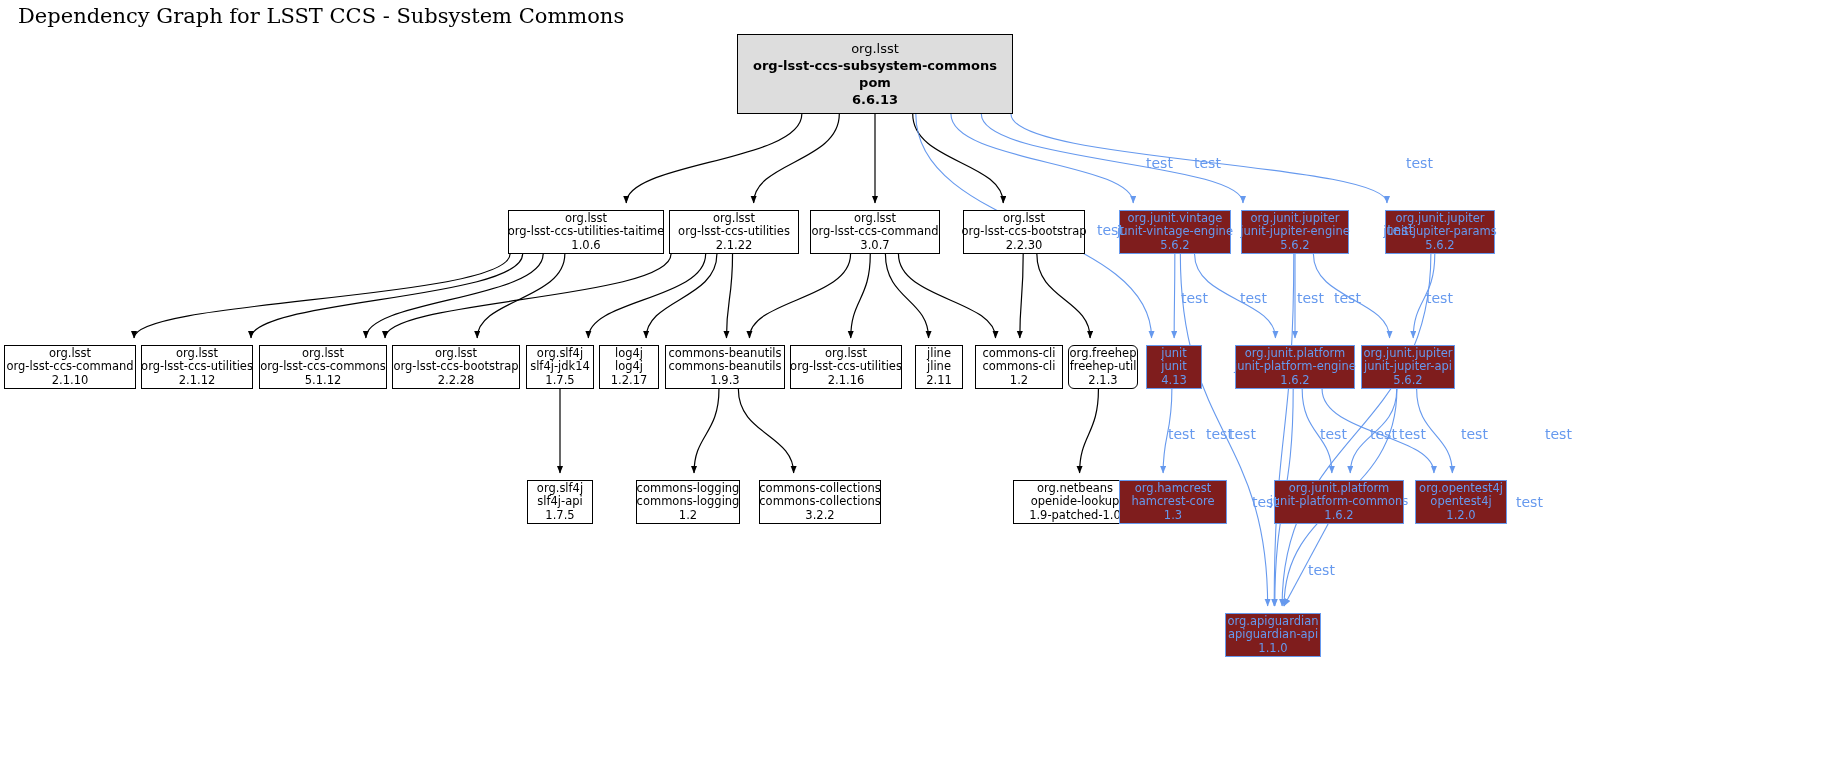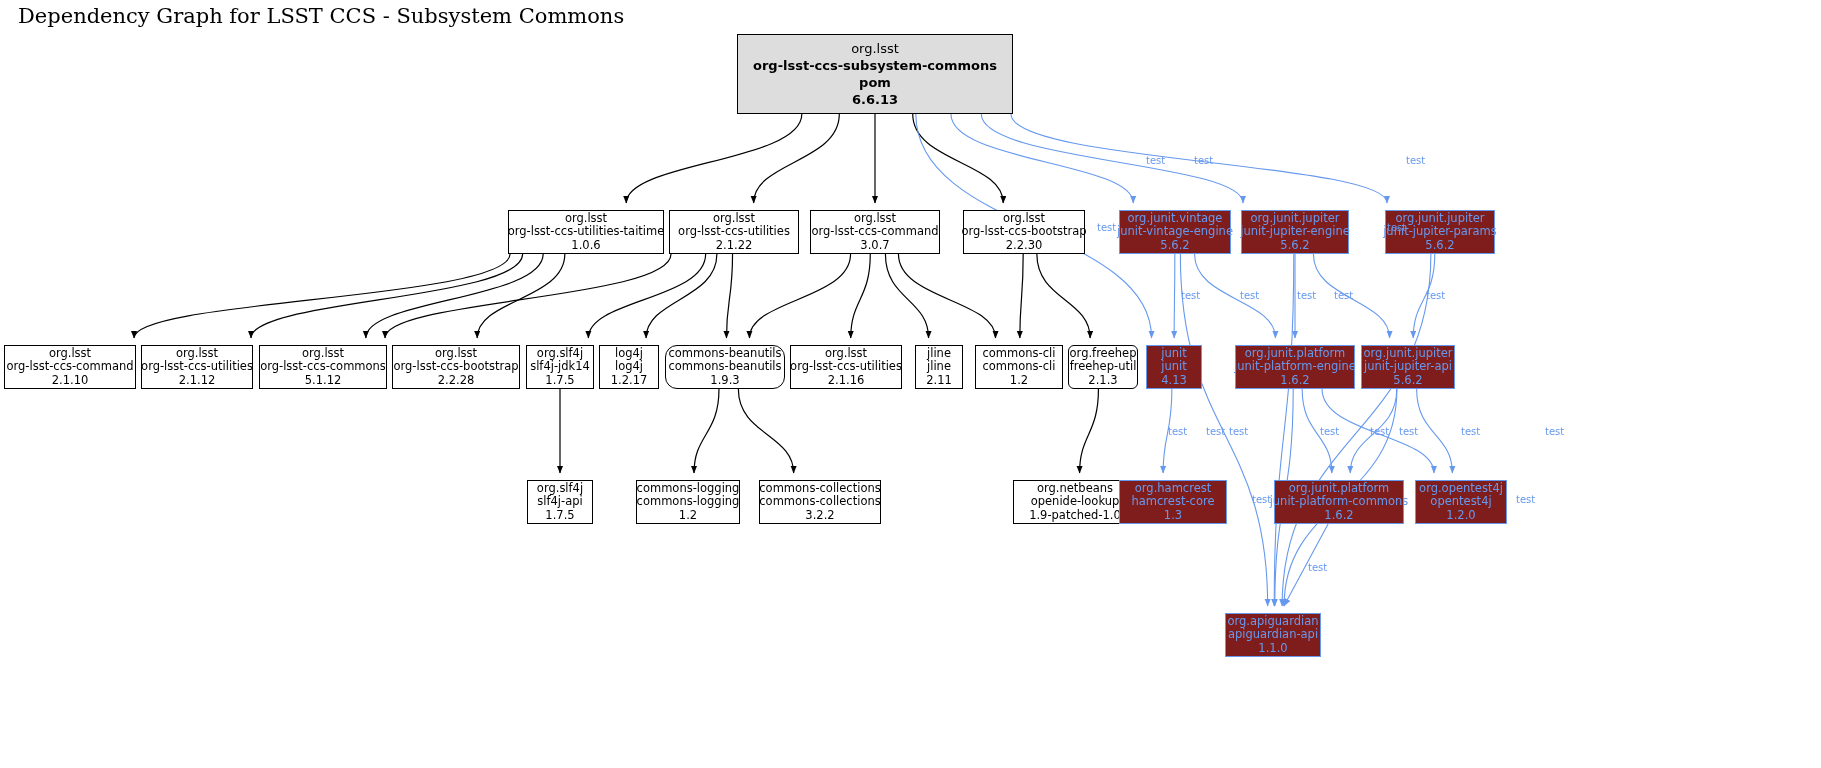--- a/index.html
+++ b/index.html
@@ -41,21 +41,21 @@
   .node.root .ln.b{font-weight:bold;}
 
   .node.test{
     border:1.2px solid #6699ee;
     color:#6699ee;
     background:#7f1d1d;
   }
 
   .edge-label{
     position:absolute;
-    font-size:10px;
+    font-size:14px;
     color:#6699ee;
     white-space:nowrap;
   }
 </style>
 </head>
 <body>
 
 <div id="title">Dependency Graph for LSST CCS - Subsystem Commons</div>
 
 <svg id="svg-layer" xmlns="http://www.w3.org/2000/svg" viewBox="0 0 1821 768">
@@ -178,21 +178,21 @@
     <div class="node" style="left: 526px; top: 345px; width: 68px; height: 44px;">
       <span class="ln">org.slf4j</span>
       <span class="ln">slf4j-jdk14</span>
       <span class="ln">1.7.5</span>
     </div>
     <div class="node" style="left: 599px; top: 345px; width: 60px; height: 44px;">
       <span class="ln">log4j</span>
       <span class="ln">log4j</span>
       <span class="ln">1.2.17</span>
     </div>
-    <div class="node" style="left: 665px; top: 345px; width: 120px; height: 44px; border-radius: 12px;">
+    <div class="node" style="left: 665px; top: 345px; width: 120px; height: 44px;">
       <span class="ln">commons-beanutils</span>
       <span class="ln">commons-beanutils</span>
       <span class="ln">1.9.3</span>
     </div>
     <div class="node" style="left: 790px; top: 345px; width: 112px; height: 44px;">
       <span class="ln">org.lsst</span>
       <span class="ln">org-lsst-ccs-utilities</span>
       <span class="ln">2.1.16</span>
     </div>
     <div class="node" style="left: 915px; top: 345px; width: 48px; height: 44px;">

